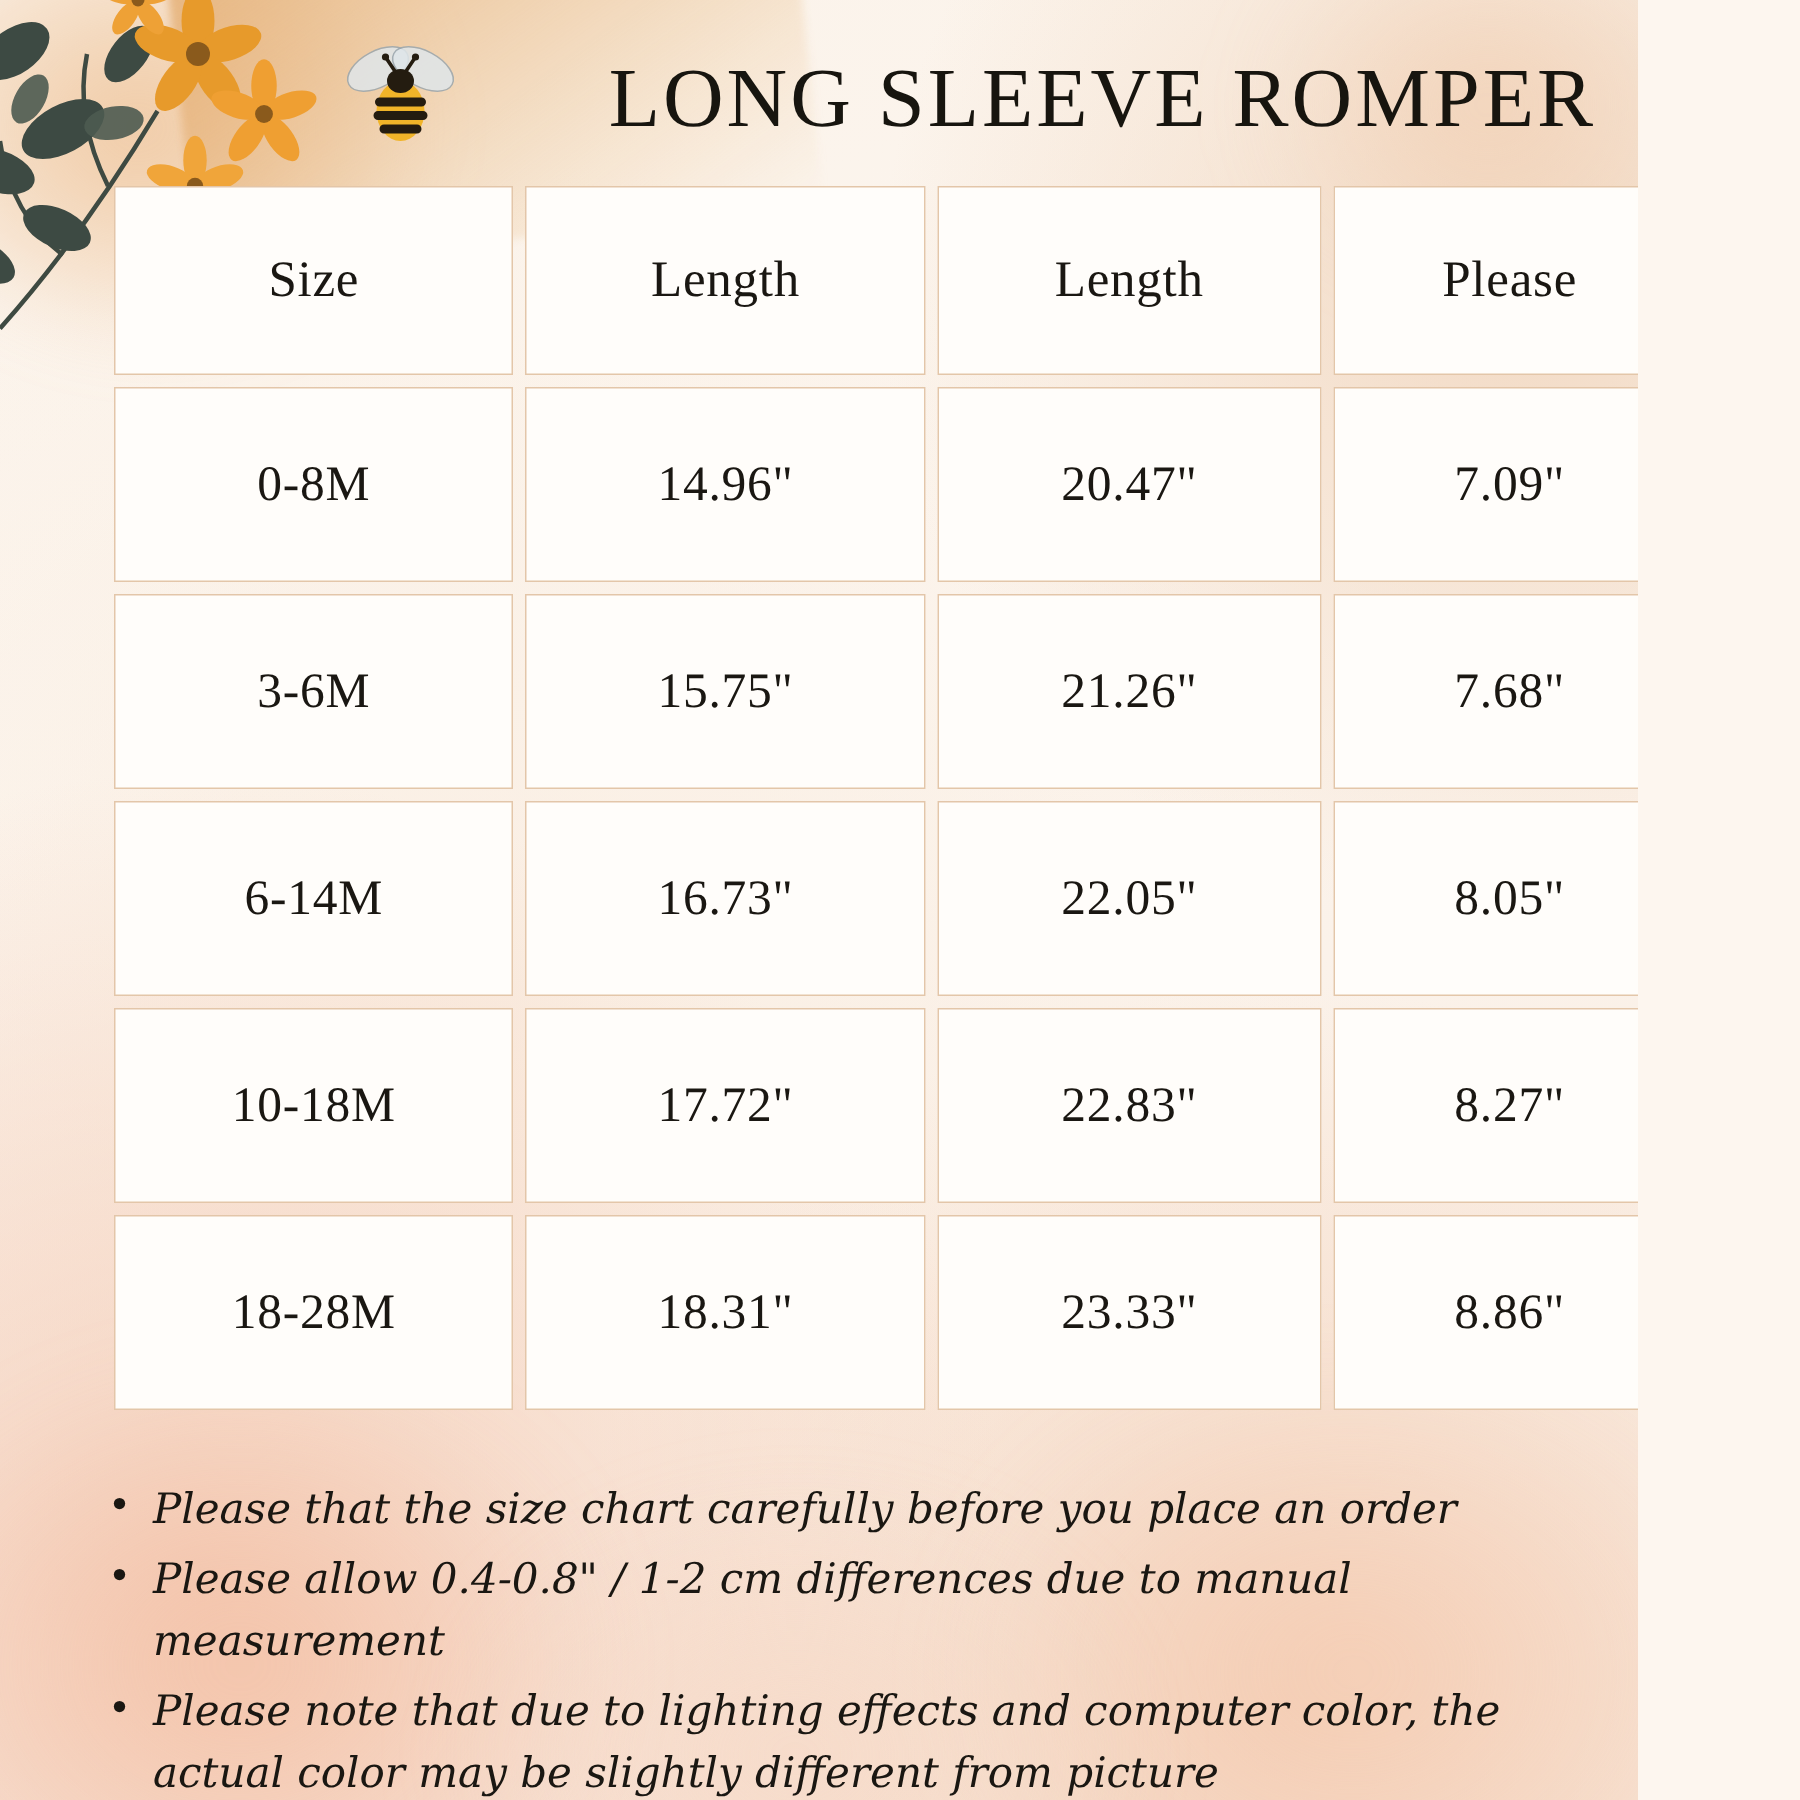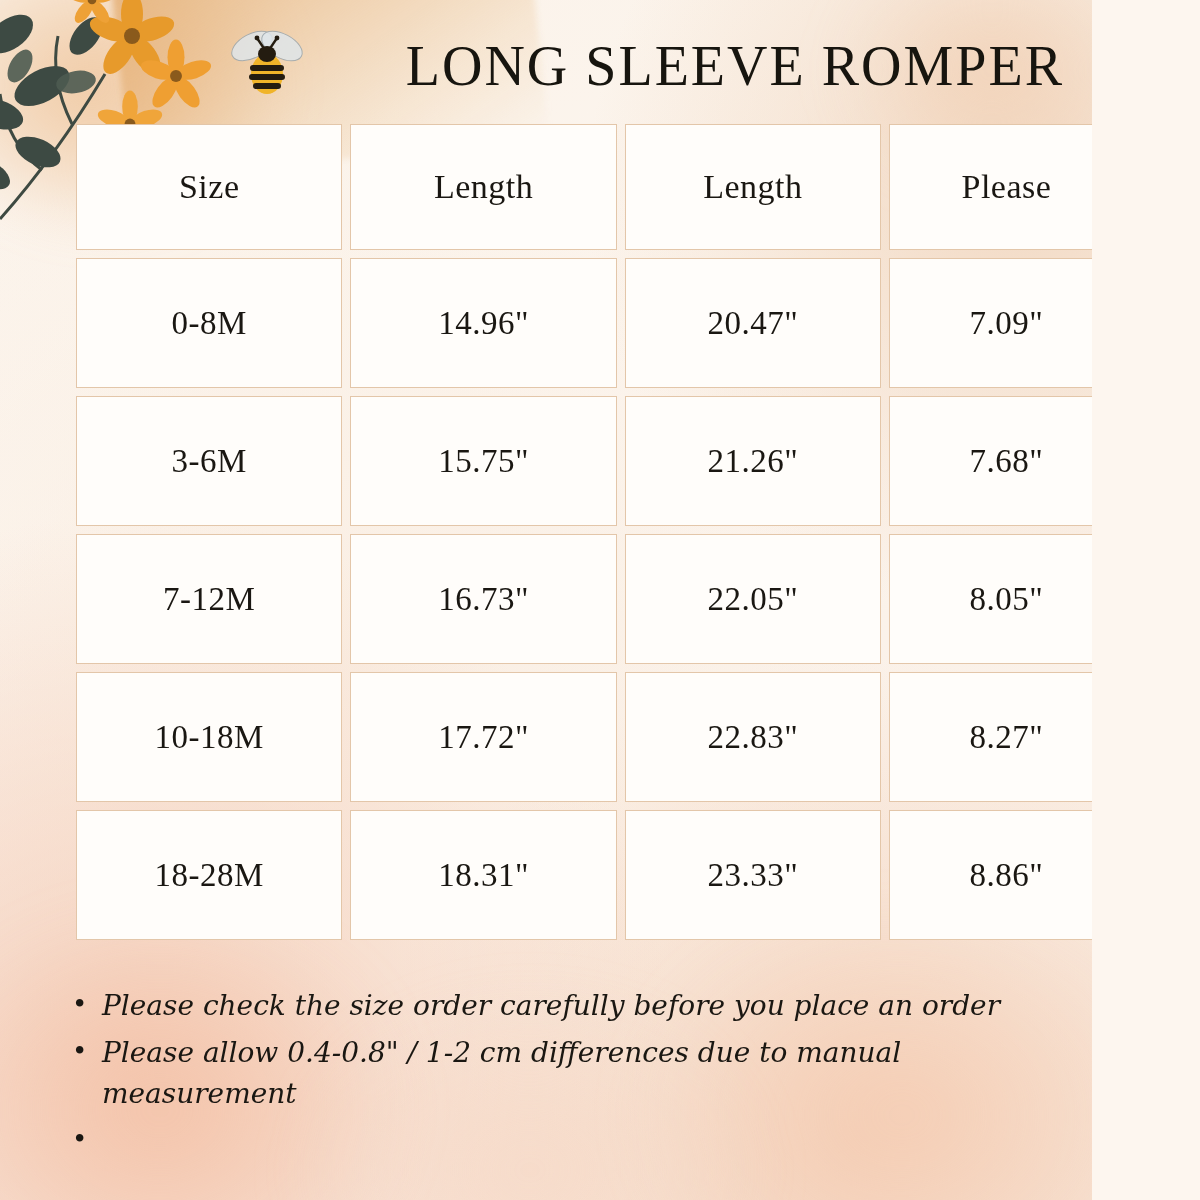--- a/index.html
+++ b/index.html
@@ -266,21 +266,21 @@
           <td>20.47"</td>
           <td>7.09"</td>
         </tr>
         <tr>
           <td>3-6M</td>
           <td>15.75"</td>
           <td>21.26"</td>
           <td>7.68"</td>
         </tr>
         <tr>
-          <td>7-12M</td>
+          <td>6-14M</td>
           <td>16.73"</td>
           <td>22.05"</td>
           <td>8.05"</td>
         </tr>
         <tr>
           <td>10-18M</td>
           <td>17.72"</td>
           <td>22.83"</td>
           <td>8.27"</td>
         </tr>
@@ -290,24 +290,25 @@
           <td>23.33"</td>
           <td>8.86"</td>
         </tr>
       </tbody>
     </table>
   </div>
 
   <div id="notes">
     <div class="note">
       <span class="bullet">•</span>
-      <span>Please check the size order carefully before you place an order</span>
+      <span>Please that the size chart carefully before you place an order</span>
     </div>
     <div class="note">
       <span class="bullet">•</span>
       <span>Please allow 0.4-0.8" / 1-2 cm differences due to manual measurement</span>
     </div>
     <div class="note">
       <span class="bullet">•</span>
+      <span>Please note that due to lighting effects and computer color, the actual color may be slightly different from picture</span>
     </div>
   </div>
 
 </div>
 
 </body></html>

